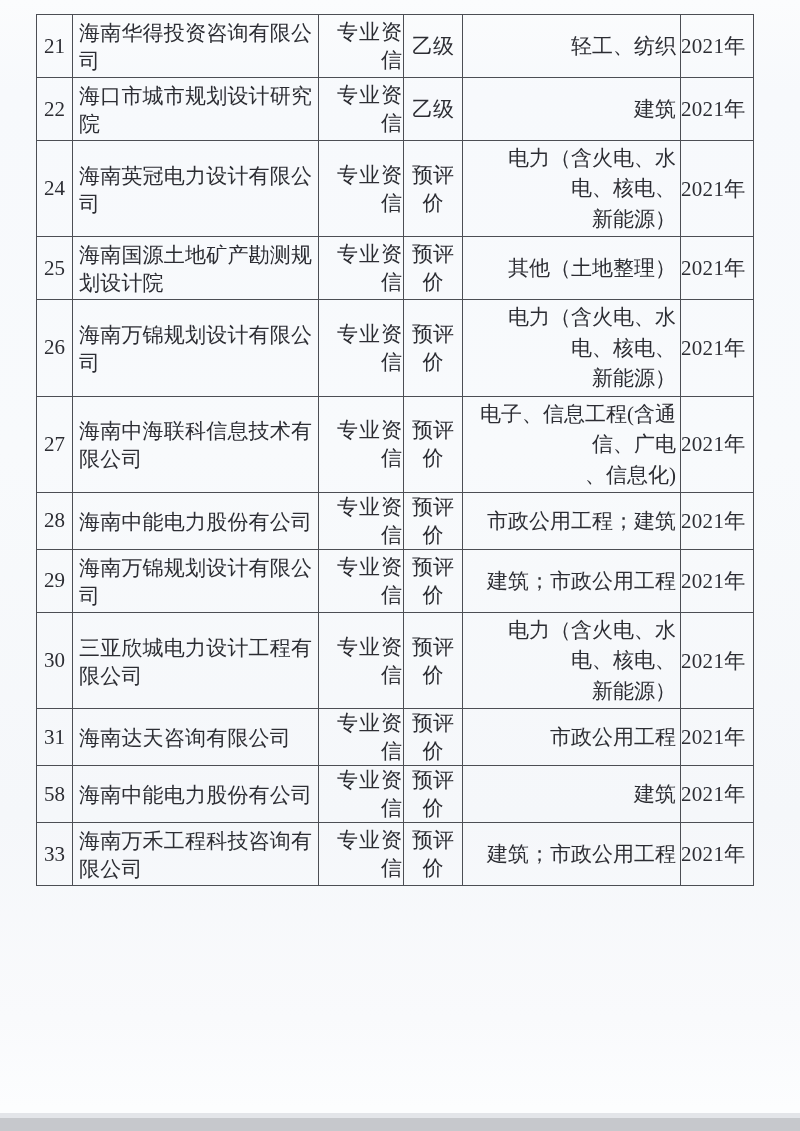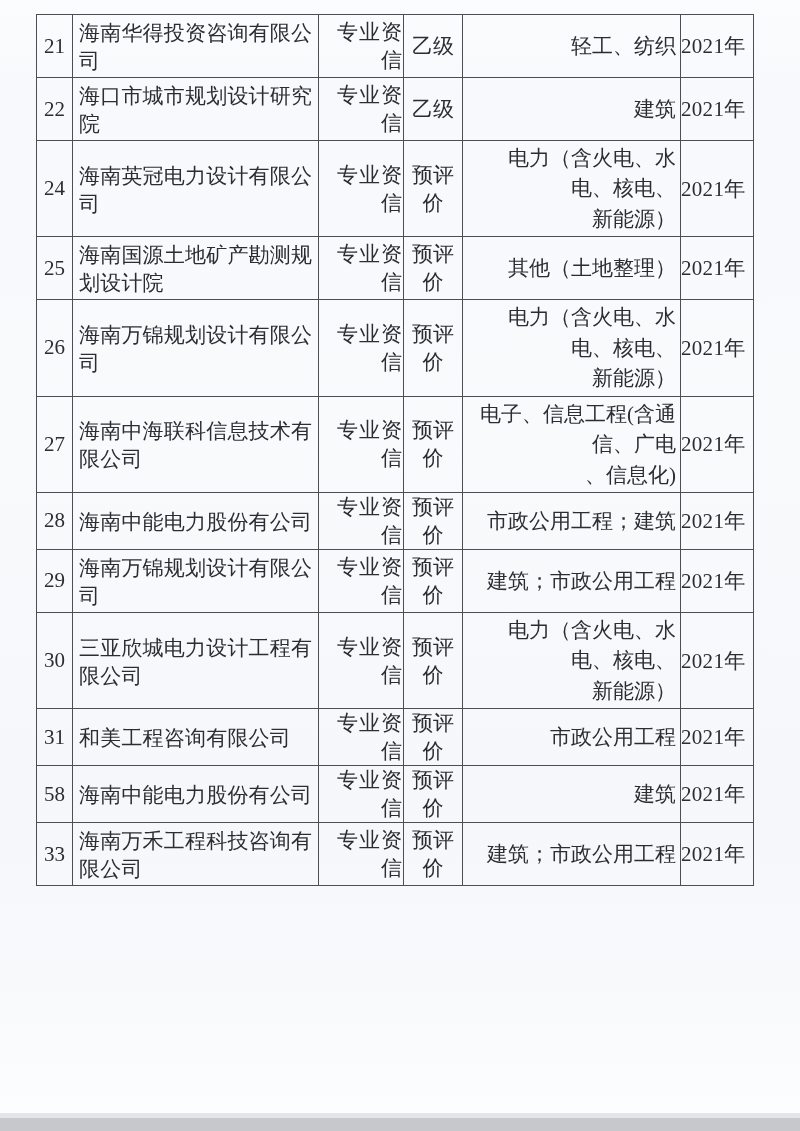--- a/index.html
+++ b/index.html
@@ -170,21 +170,21 @@
           <td class="c-no">30</td>
           <td class="c-company">三亚欣城电力设计工程有限公司</td>
           <td class="c-cred">专业资信</td>
           <td class="c-grade">预评价</td>
           <td class="c-industry">电力（含火电、水电、核电、
 新能源）</td>
           <td class="c-year">2021年</td>
         </tr>
         <tr>
           <td class="c-no">31</td>
-          <td class="c-company">和美工程咨询有限公司</td>
+          <td class="c-company">海南达天咨询有限公司</td>
           <td class="c-cred">专业资信</td>
           <td class="c-grade">预评价</td>
           <td class="c-industry">市政公用工程</td>
           <td class="c-year">2021年</td>
         </tr>
         <tr>
           <td class="c-no">58</td>
           <td class="c-company">海南中能电力股份有公司</td>
           <td class="c-cred">专业资信</td>
           <td class="c-grade">预评价</td>

